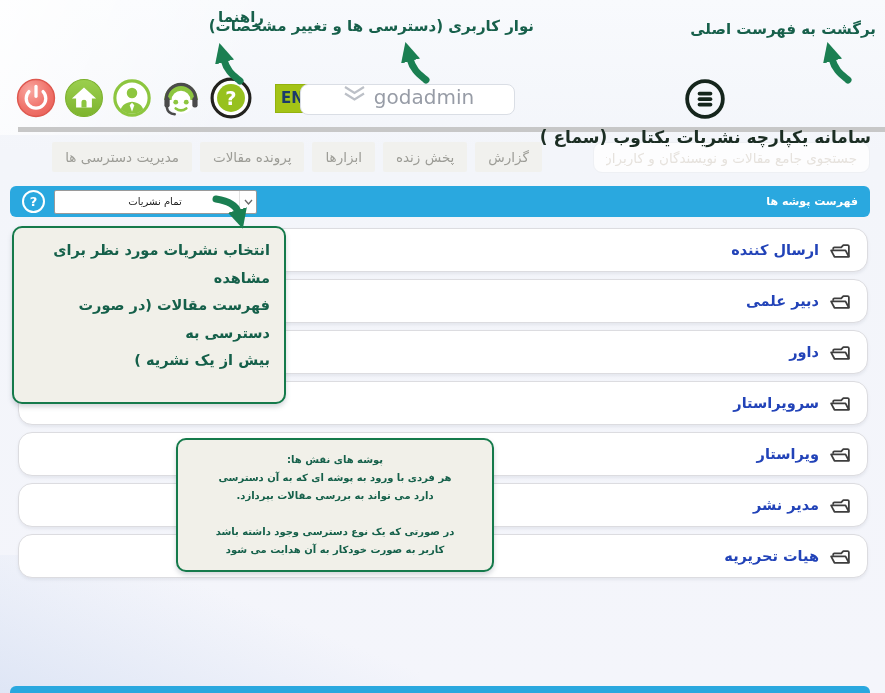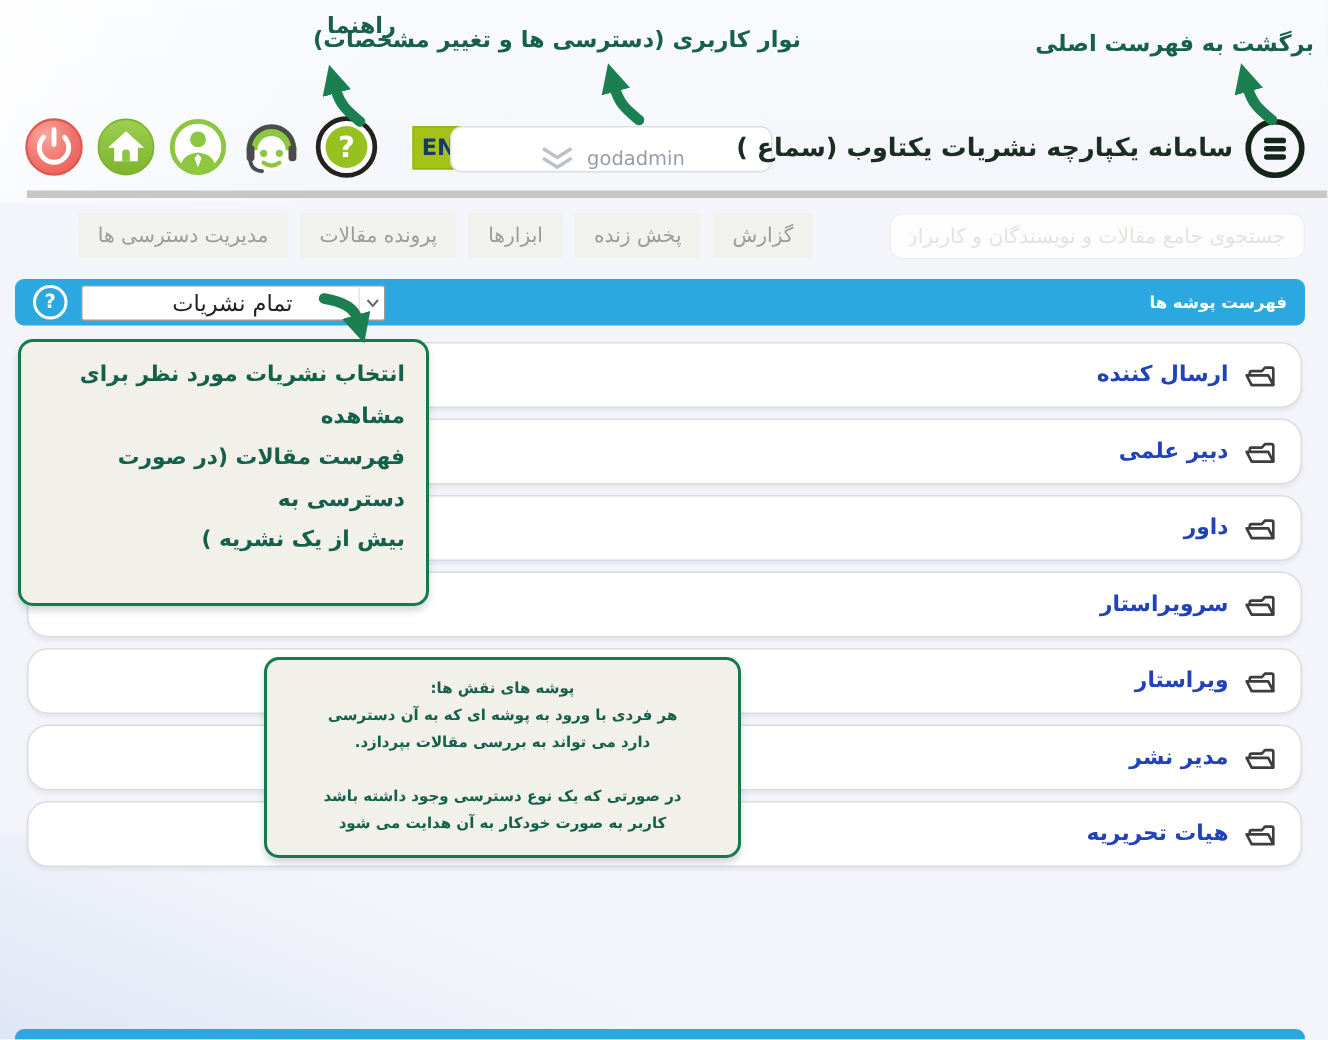--- a/index.html
+++ b/index.html
@@ -32,26 +32,26 @@
   .icons-row { position:absolute; left:16px; top:77px; display:flex; direction:ltr; align-items:center; gap:8px; z-index:2; }
   .icons-row svg { display:block; }
   .lang-btn {
     width:35px; height:29px; background:#a4c316; color:#1b3a6b; font-weight:bold; font-size:15px;
     display:flex; align-items:center; justify-content:center; margin-left:15px; cursor:pointer;
     border:1px solid #93b20e;
   }
   .user-dd {
     position:absolute; left:300px; top:84px; width:215px; height:31px; z-index:2;
     background:#fff; border:1px solid #dadee5; border-radius:8px;
-    display:flex; direction:ltr; align-items:flex-end; justify-content:center; gap:6px;
-    color:#979ca6; font-size:13px; cursor:pointer;
+    display:flex; direction:ltr; align-items:flex-start; justify-content:center; gap:6px;
+    color:#979ca6; font-size:20px; cursor:pointer;
   }
   .site-title {
     position:absolute; right:14px; top:78px; z-index:2;
-    display:flex; align-items:center; gap:7px;
+    display:flex; align-items:center; gap:7px;flex-direction:column;
   }
   .site-title .ttl { color:#1b2d23; font-weight:bold; font-size:17px; white-space:nowrap; }
   .divider { position:absolute; top:127px; left:18px; right:0; height:5px; background:#c7c7c7; z-index:1; }
   
   .tabs {
     position:absolute; top:142px; left:18px; width:524px; height:30px; z-index:1;
     display:flex; gap:8px;
   }
   .tab {
     background:#f1f1ee; color:#9c9c96; font-size:13.5px; line-height:30px;
@@ -69,21 +69,21 @@
     position:absolute; top:186px; left:10px; width:860px; height:31px; z-index:1;
     background:#2aa8df; border-radius:6px;
     display:flex; align-items:center; justify-content:space-between; padding:0 12px;
   }
   .folders-bar .bar-title { color:#fff; font-weight:bold; font-size:11px; }
   .bar-left { display:flex; align-items:center; gap:9px; }
   .select-box {
     width:203px; height:24px; background:#fff; border:1px solid #9a9a9a; border-radius:2px;
     display:flex; direction:ltr; align-items:center; cursor:pointer;
   }
-  .select-box .sel-txt { flex:1; text-align:center; font-size:15px; color:#222; padding-left:16px; }
+  .select-box .sel-txt { flex:1; text-align:center; font-size:10px; color:#222; padding-left:16px; }
   .select-box .sel-arrow { width:17px; height:100%; display:flex; align-items:center; justify-content:center; border-left:1px solid #e3e3e3; }
   .bar-help {
     width:23px; height:23px; border:2px solid #fff; border-radius:50%;
     color:#fff; font-weight:bold; font-size:13px; display:flex; align-items:center; justify-content:center;
     cursor:pointer;
   }
   
   .rows { position:absolute; top:228px; left:18px; width:850px; z-index:1; }
   .row {
     height:44px; margin-bottom:7px; background:#fff;

